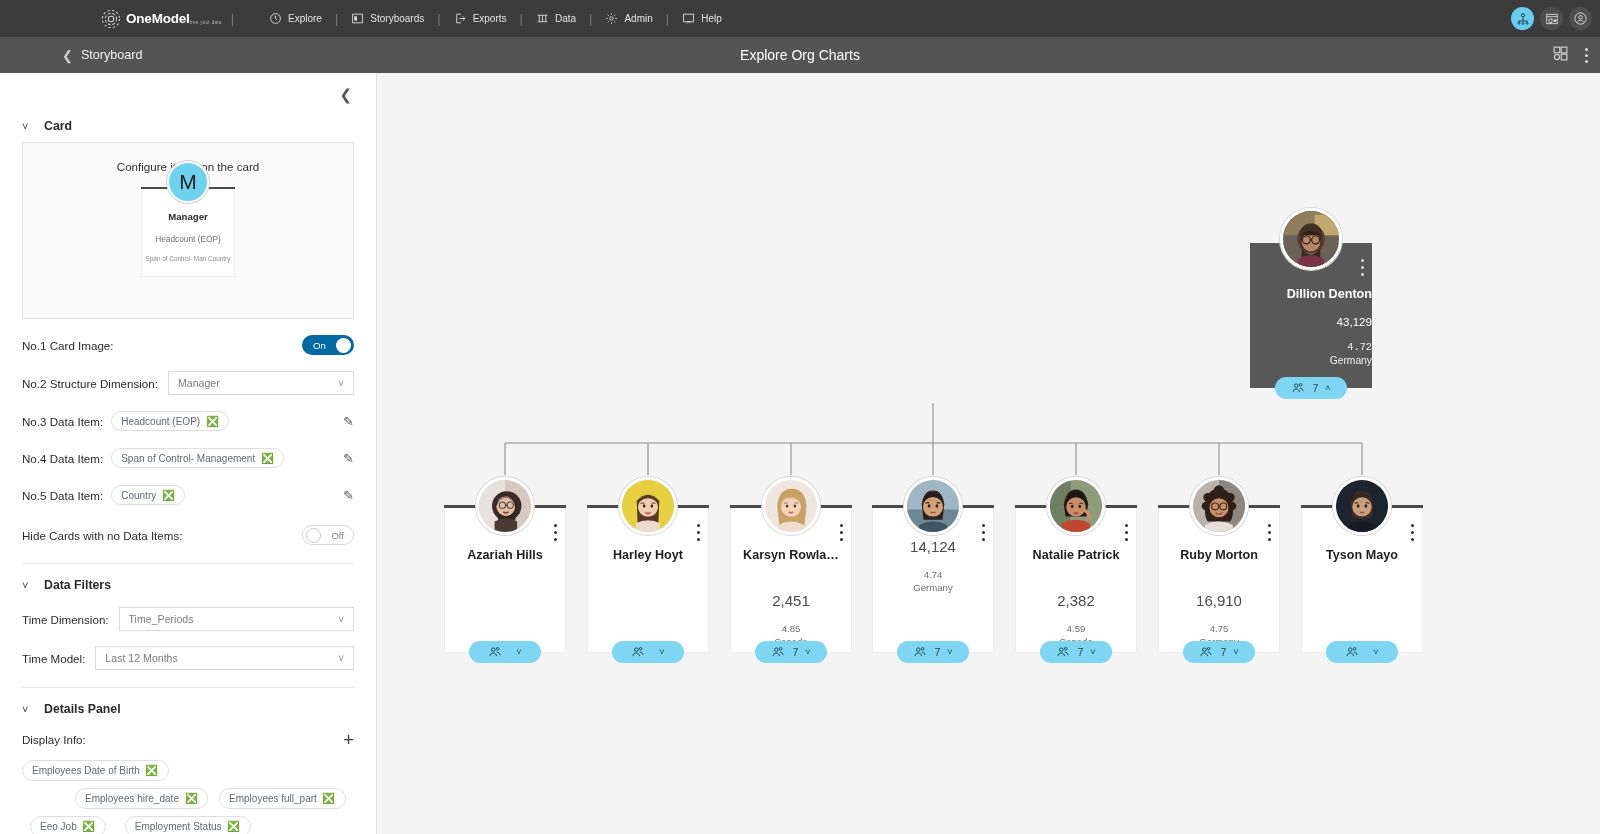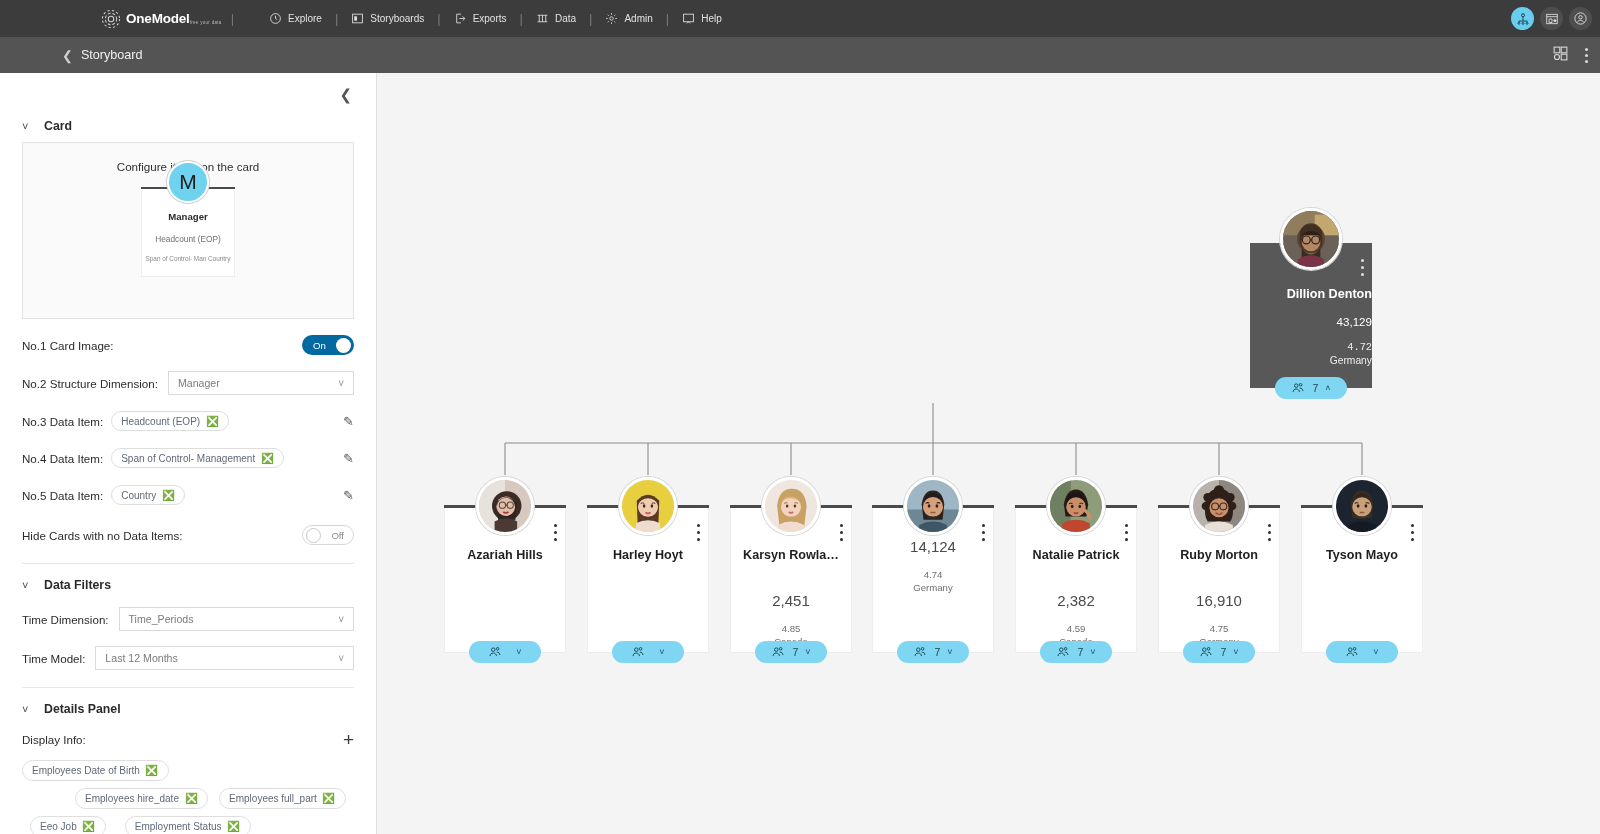--- a/index.html
+++ b/index.html
@@ -300,20 +300,21 @@
         </svg>
     </div>
   </div>
 </div>
 
 <div class="subhead">
   <div class="back-link">
     <span class="back-chev">❮</span>
     <span>Storyboard</span>
   </div>
+  <div class="subhead-title">Explore Org Charts</div>
   <div class="subhead-right">
     <span>
       <svg viewBox="0 0 24 24" width="17" height="17" fill="none" stroke="#dcdcdc" stroke-width="1.5">
         <rect x="3" y="3" width="8" height="8"></rect>
           <rect x="13" y="3" width="8" height="8"></rect>
         <circle cx="7" cy="17" r="3.6"></circle>
           <rect x="13" y="13" width="8" height="8"></rect>
       </svg>
     </span>
     <span class="kebab-v">

